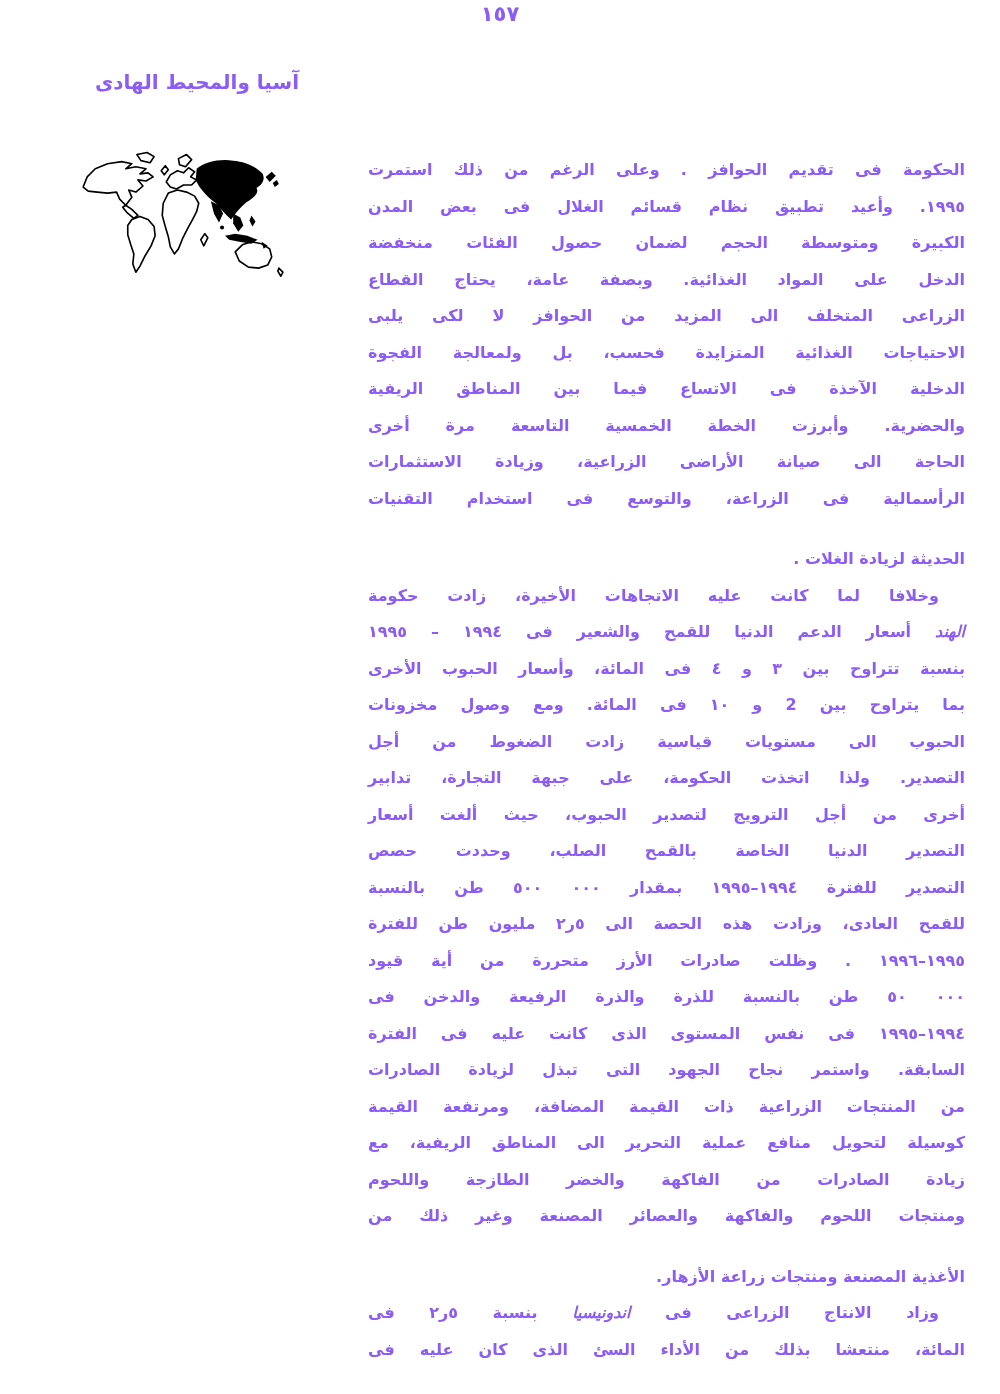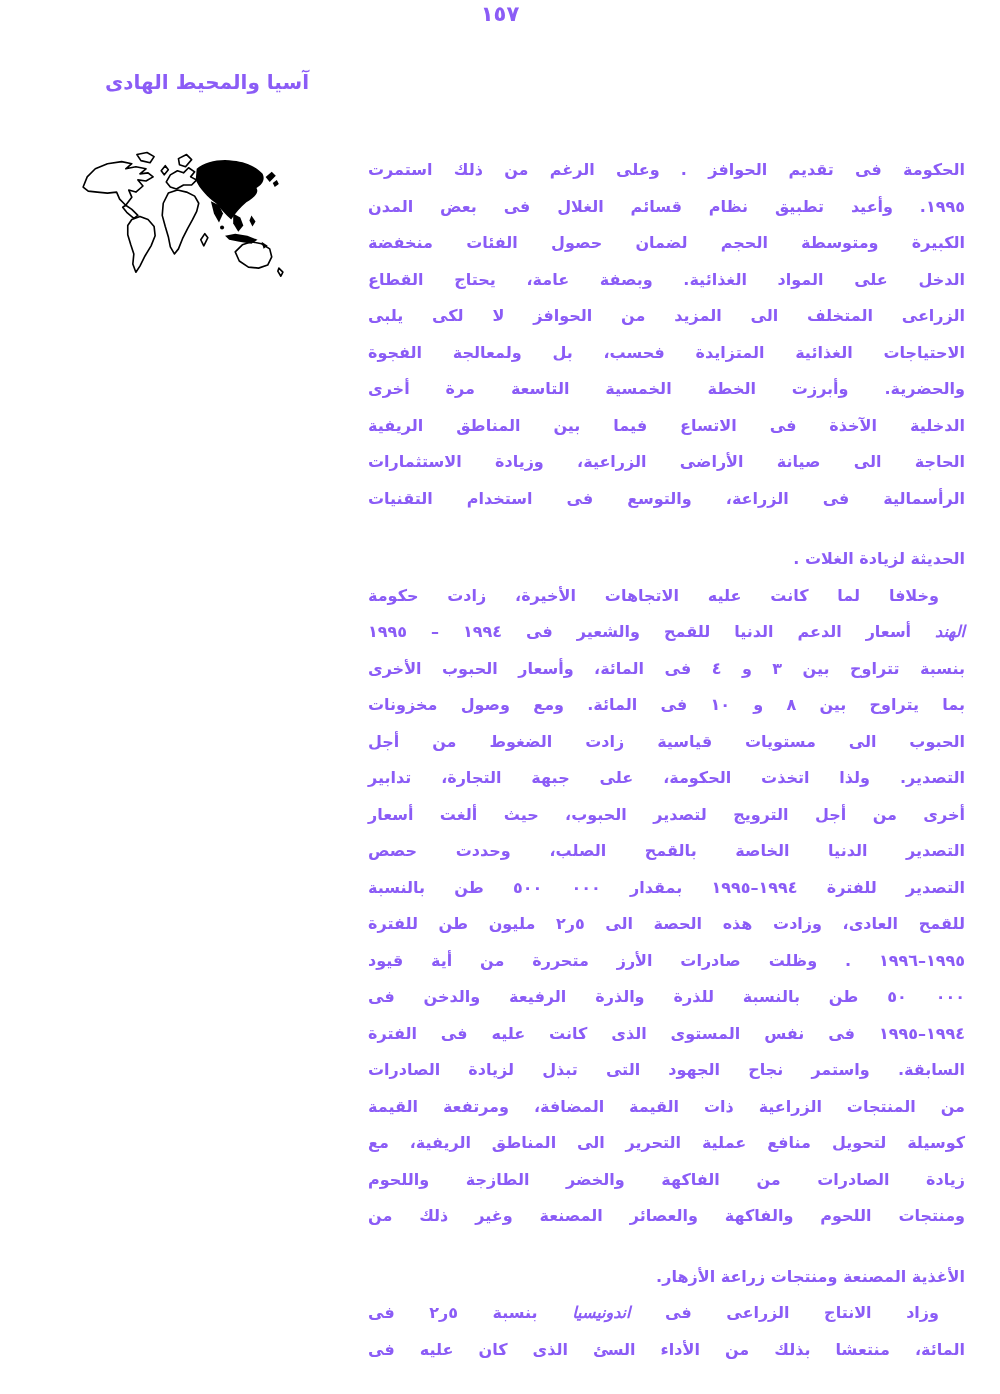--- a/index.html
+++ b/index.html
@@ -23,21 +23,21 @@
     left: 0;
     width: 1000px;
     text-align: center;
     font-size: 21px;
     font-weight: bold;
     direction: rtl;
   }
   .running-header {
     position: absolute;
     top: 70px;
-    left: 109px;
+    left: 99px;
     width: 200px;
     font-size: 20px;
     font-weight: bold;
     direction: rtl;
     text-align: left;
     white-space: nowrap;
   }
   .map-wrap {
     position: absolute;
     top: 148px;
@@ -129,29 +129,29 @@
     </svg>
   </div>
 
   <div class="article" dir="rtl">
       <div class="line"><span>الحكومة فى تقديم الحوافز . وعلى الرغم من ذلك استمرت</span></div>
       <div class="line"><span>١٩٩٥. وأعيد تطبيق نظام قسائم الغلال فى بعض المدن</span></div>
       <div class="line"><span>الكبيرة ومتوسطة الحجم لضمان حصول الفئات منخفضة</span></div>
       <div class="line"><span>الدخل على المواد الغذائية. وبصفة عامة، يحتاج القطاع</span></div>
       <div class="line"><span>الزراعى المتخلف الى المزيد من الحوافز لا لكى يلبى</span></div>
       <div class="line"><span>الاحتياجات الغذائية المتزايدة فحسب، بل ولمعالجة الفجوة</span></div>
+      <div class="line"><span>الدخلية الآخذة فى الاتساع فيما بين المناطق الريفية</span></div>
       <div class="line"><span>والحضرية. وأبرزت الخطة الخمسية التاسعة مرة أخرى</span></div>
-      <div class="line"><span>الدخلية الآخذة فى الاتساع فيما بين المناطق الريفية</span></div>
       <div class="line"><span>الحاجة الى صيانة الأراضى الزراعية، وزيادة الاستثمارات</span></div>
       <div class="line"><span>الرأسمالية فى الزراعة، والتوسع فى استخدام التقنيات</span></div>
       <div class="line last"><span>الحديثة لزيادة الغلات .</span></div>
       <div class="line indent"><span>وخلافا لما كانت عليه الاتجاهات الأخيرة، زادت حكومة</span></div>
       <div class="line"><span class="it">الهند</span><span> أسعار الدعم الدنيا للقمح والشعير فى ١٩٩٤ – ١٩٩٥</span></div>
       <div class="line"><span>بنسبة تتراوح بين ٣ و ٤ فى المائة، وأسعار الحبوب الأخرى</span></div>
-      <div class="line"><span>بما يتراوح بين ٨ و ١٠ فى المائة. ومع وصول مخزونات</span></div>
+      <div class="line"><span>بما يتراوح بين 2 و ١٠ فى المائة. ومع وصول مخزونات</span></div>
       <div class="line"><span>الحبوب الى مستويات قياسية زادت الضغوط من أجل</span></div>
       <div class="line"><span>التصدير. ولذا اتخذت الحكومة، على جبهة التجارة، تدابير</span></div>
       <div class="line"><span>أخرى من أجل الترويج لتصدير الحبوب، حيث ألغت أسعار</span></div>
       <div class="line"><span>التصدير الدنيا الخاصة بالقمح الصلب، وحددت حصص</span></div>
       <div class="line"><span>التصدير للفترة ١٩٩٤–١٩٩٥ بمقدار ٥٠٠&nbsp;٠٠٠ طن بالنسبة</span></div>
       <div class="line"><span>للقمح العادى، وزادت هذه الحصة الى ٥ر٢ مليون طن للفترة</span></div>
       <div class="line"><span>١٩٩٥–١٩٩٦ . وظلت صادرات الأرز متحررة من أية قيود</span></div>
       <div class="line"><span>٥٠&nbsp;٠٠٠ طن بالنسبة للذرة والذرة الرفيعة والدخن فى</span></div>
       <div class="line"><span>١٩٩٤–١٩٩٥ فى نفس المستوى الذى كانت عليه فى الفترة</span></div>
       <div class="line"><span>السابقة. واستمر نجاح الجهود التى تبذل لزيادة الصادرات</span></div>

